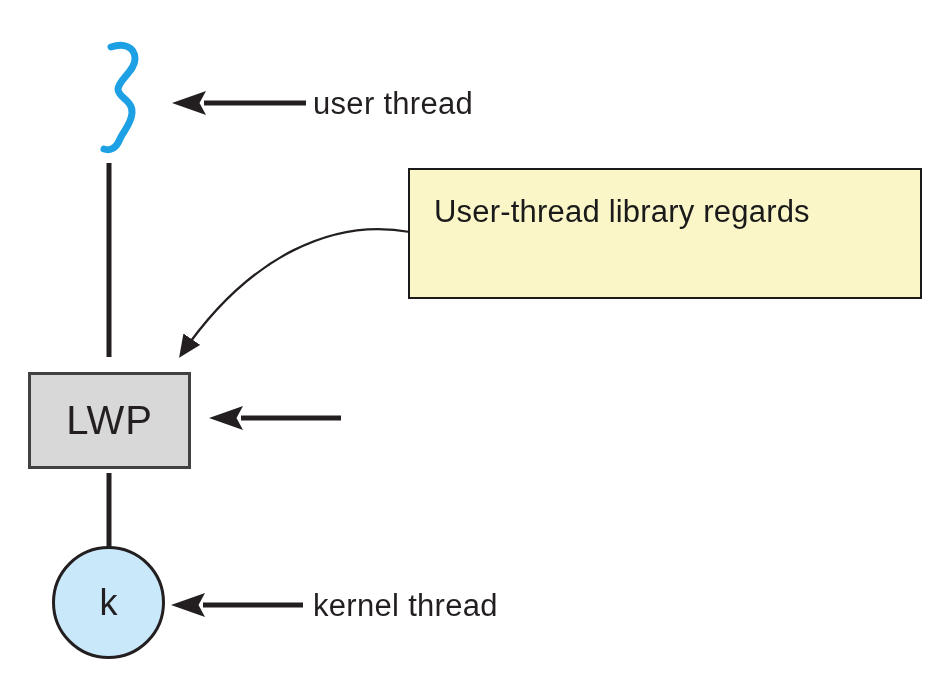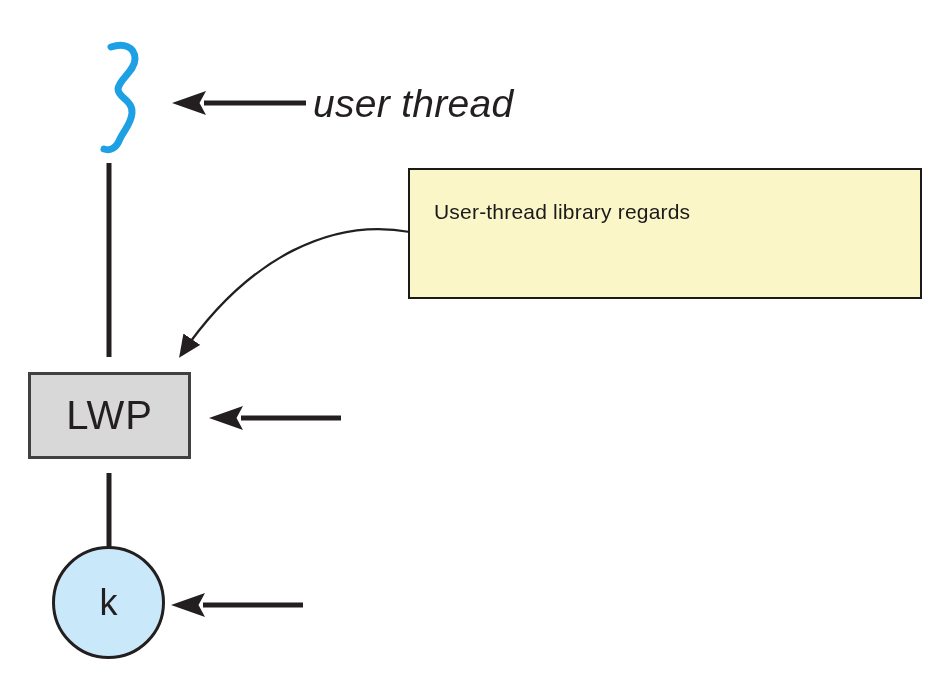--- a/index.html
+++ b/index.html
@@ -17,47 +17,46 @@
   }
   #wires {
     position: absolute;
     left: 0; top: 0;
     width: 925px;
     height: 685px;
   }
   .label {
     position: absolute;
     transform: translateY(-50%);
-    font-size: 39px;
+    font-size: 31px;
     color: #231f20;
     white-space: nowrap;
     letter-spacing: 0.3px;
-    font-style: italic;
   }
   #callout-box {
     position: absolute;
     left: 408px;
     top: 168px;
     width: 514px;
     height: 131px;
     box-sizing: border-box;
     background: #faf6c8;
     border: 2px solid #1a1a1a;
     padding: 20px 0 0 24px;
-    font-size: 21px;
+    font-size: 31px;
     line-height: 43px;
     color: #1a1a1a;
     letter-spacing: 0.2px;
   }
   #lwp-box {
     position: absolute;
     left: 28px;
     top: 372px;
     width: 163px;
-    height: 87px;
+    height: 97px;
     box-sizing: border-box;
     background: #d8d8d8;
     border: 3px solid #414141;
     display: flex;
     align-items: center;
     justify-content: center;
     font-size: 40px;
     color: #231f20;
     letter-spacing: 1px;
   }
@@ -120,14 +119,15 @@
     <span>LWP</span>
   </div>
 
   <div id="kernel-circle">
     <span>k</span>
   </div>
 
   <div class="label" style="left:313px; top:104px;">user thread</div>
 
 
+  <div class="label" style="left:313px; top:606px;">kernel thread</div>
 
 </div>
 
 </body></html>

